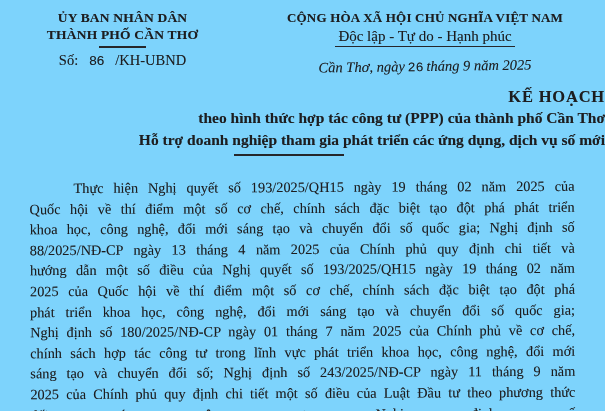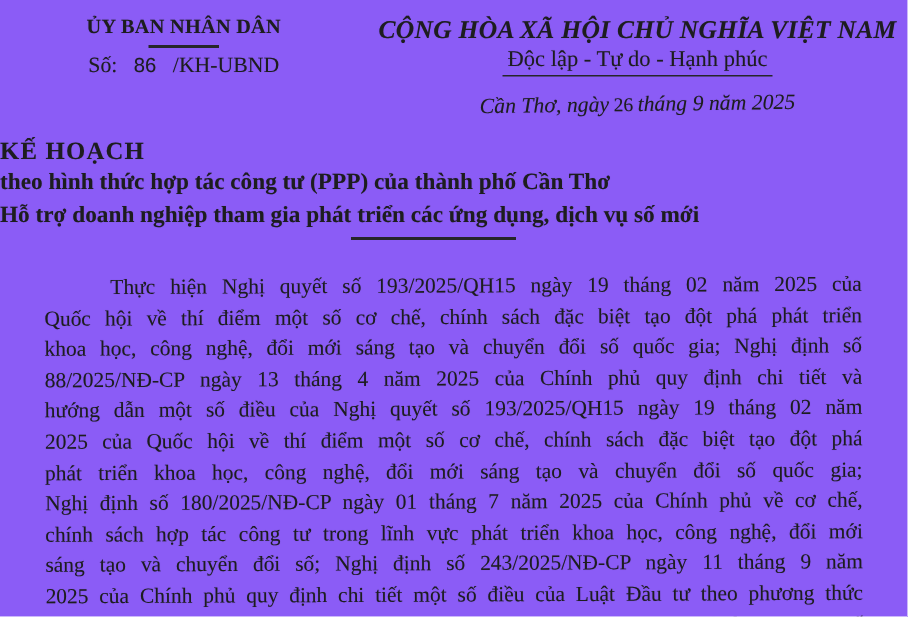--- a/index.html
+++ b/index.html
@@ -2,21 +2,21 @@
 <html><head>
 <meta charset="utf-8">
 <style>
   * { margin: 0; padding: 0; box-sizing: border-box; }
   html, body { background: #ffffff; }
   .page {
     position: relative;
     width: 605px;
     height: 411px;
     overflow: hidden;
-    background: #8b5cf6;
+    background: #7dd3fc;
     color: #1d1d1f;
     font-family: "Liberation Serif", "DejaVu Serif", serif;
     text-shadow: 0 0 0.5px rgba(30,30,30,0.35);
   }
   
   .header { display: flex; padding-top: 10px; }
   .col-left  { width: 245px; text-align: center; }
   .col-right { flex: 1; text-align: center; }
   .org-line {
     font-weight: bold;
@@ -28,43 +28,43 @@
     width: 47px; height: 2px;
     background: #26262a;
     margin: 3px auto 0;
   }
   .doc-number { margin-top: 4px; font-size: 14.5px; }
   .doc-number .num {
     font-family: "Liberation Sans", "DejaVu Sans", sans-serif;
     font-size: 13.5px;
     padding: 0 11px;
   }
-  .national-line1 { font-weight: bold; font-size: 17px; letter-spacing: 0.2px; font-style: italic; }
+  .national-line1 { font-weight: bold; font-size: 13px; letter-spacing: 0.2px; }
   .motto {
     display: inline-block;
     font-weight: normal;
     font-size: 15px;
     margin-top: 2px;
     padding: 0 3px 1px;
     border-bottom: 1.7px solid #26262a;
   }
   .dateline {
     margin-top: 11px;
     font-style: italic;
     font-size: 14.5px;
     transform: rotate(-0.8deg);
   }
   .dateline .day {
     font-style: normal;
-    font-family: Liberation Serif, serif;
+    font-family: Liberation Mono, monospace;
     font-size: 13px;
     padding: 0 3px;
   }
   
-  .title-block { text-align: left; margin-top: 12px; }
+  .title-block { text-align: right; margin-top: 12px; }
   .doc-kind { font-weight: bold; font-size: 16.5px; letter-spacing: 0.8px; }
   .doc-title { font-weight: bold; font-size: 15.5px; line-height: 22px; }
   .title-rule {
     width: 110px; height: 1.7px;
     background: #26262a;
     margin: 3px auto 0;
     transform: translateX(-14px);
   }
   
   .body-text {
@@ -81,20 +81,21 @@
 </style>
 </head>
 <body>
 
 <div class="page">
 
   <div class="header">
 
     <div class="col-left">
       <div class="org-line">ỦY BAN NHÂN DÂN</div>
+      <div class="org-line">THÀNH PHỐ CẦN THƠ</div>
       <div class="short-rule"></div>
       <div class="doc-number">
         <span>Số:</span><span class="num">86</span><span>/KH-UBND</span>
       </div>
     </div>
 
     <div class="col-right">
       <div class="national-line1">CỘNG HÒA XÃ HỘI CHỦ NGHĨA VIỆT NAM</div>
       <div>
         <span class="motto">Độc lập - Tự do - Hạnh phúc</span>

